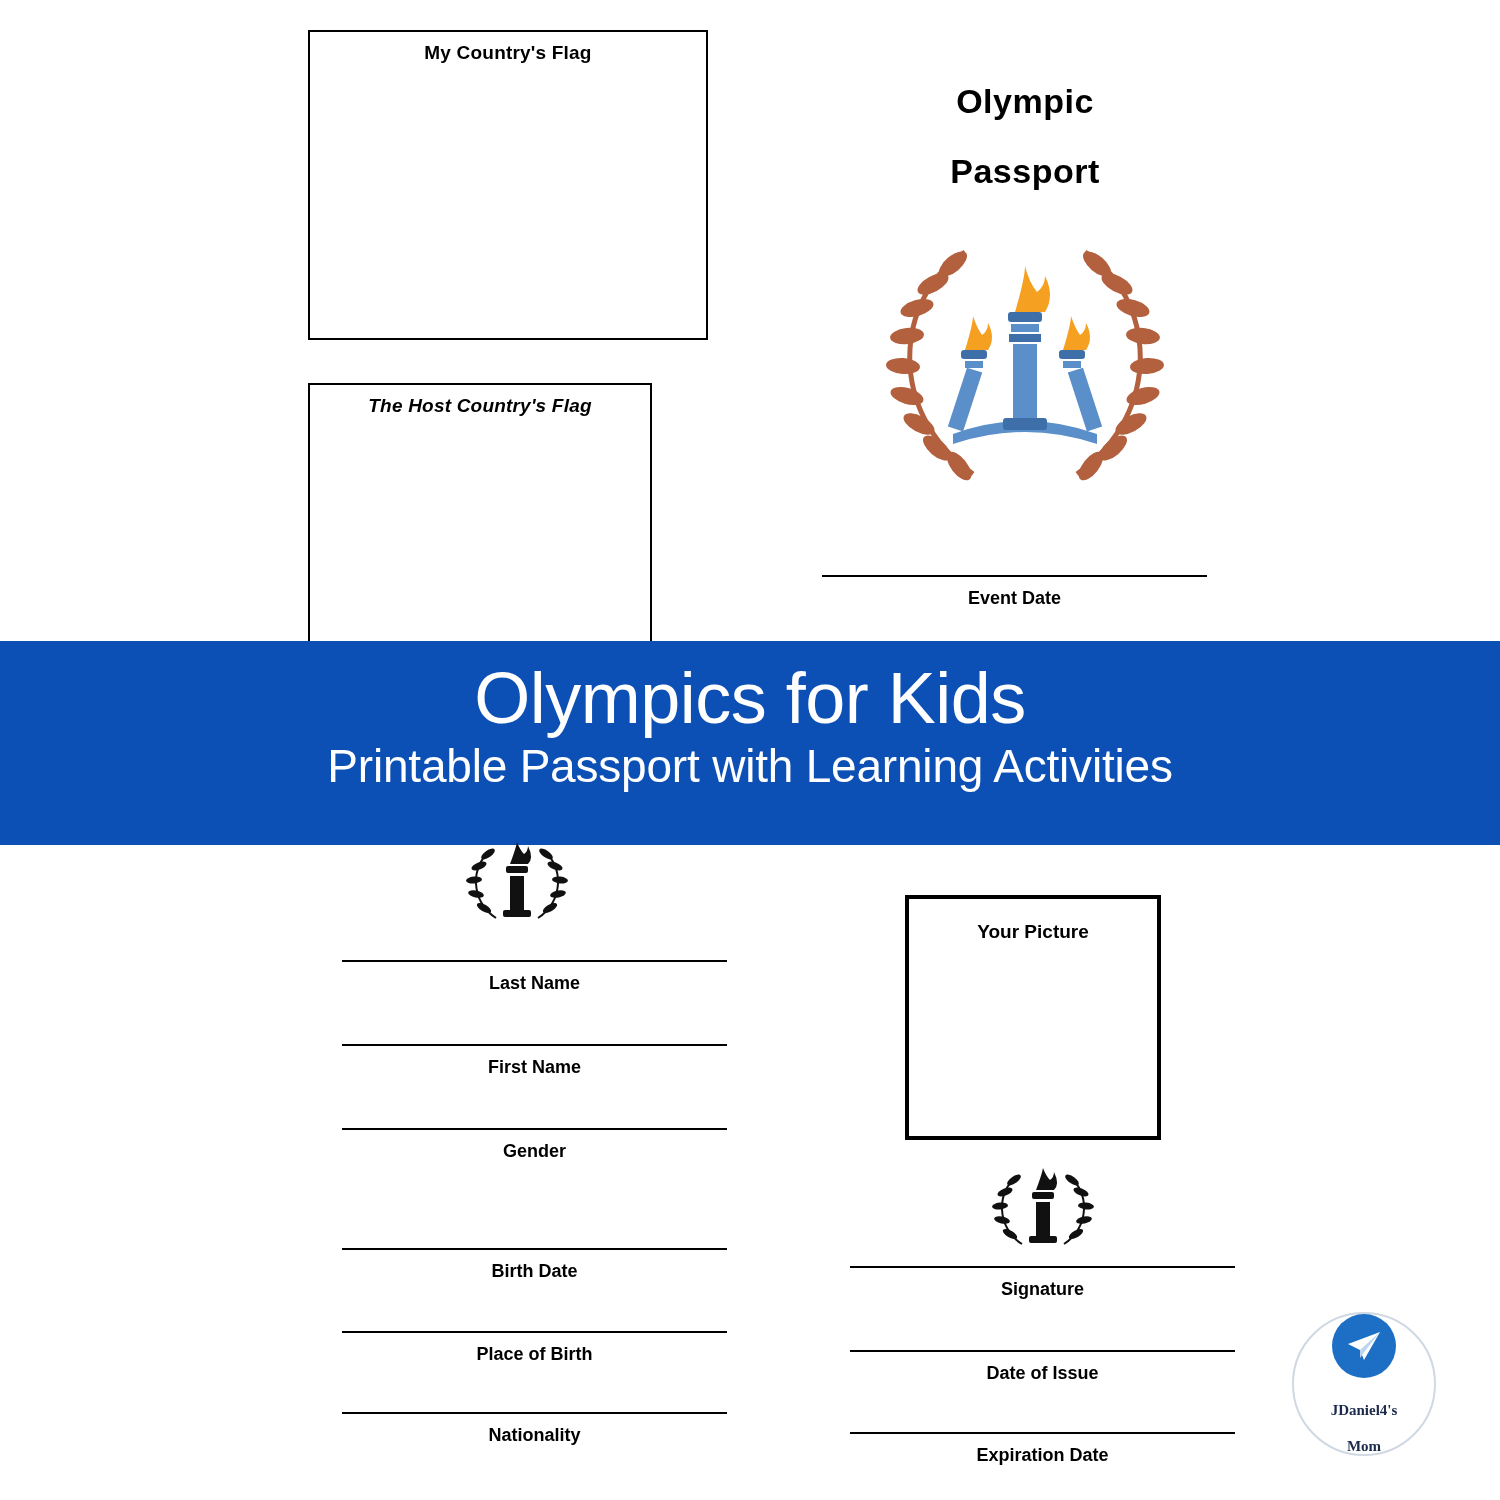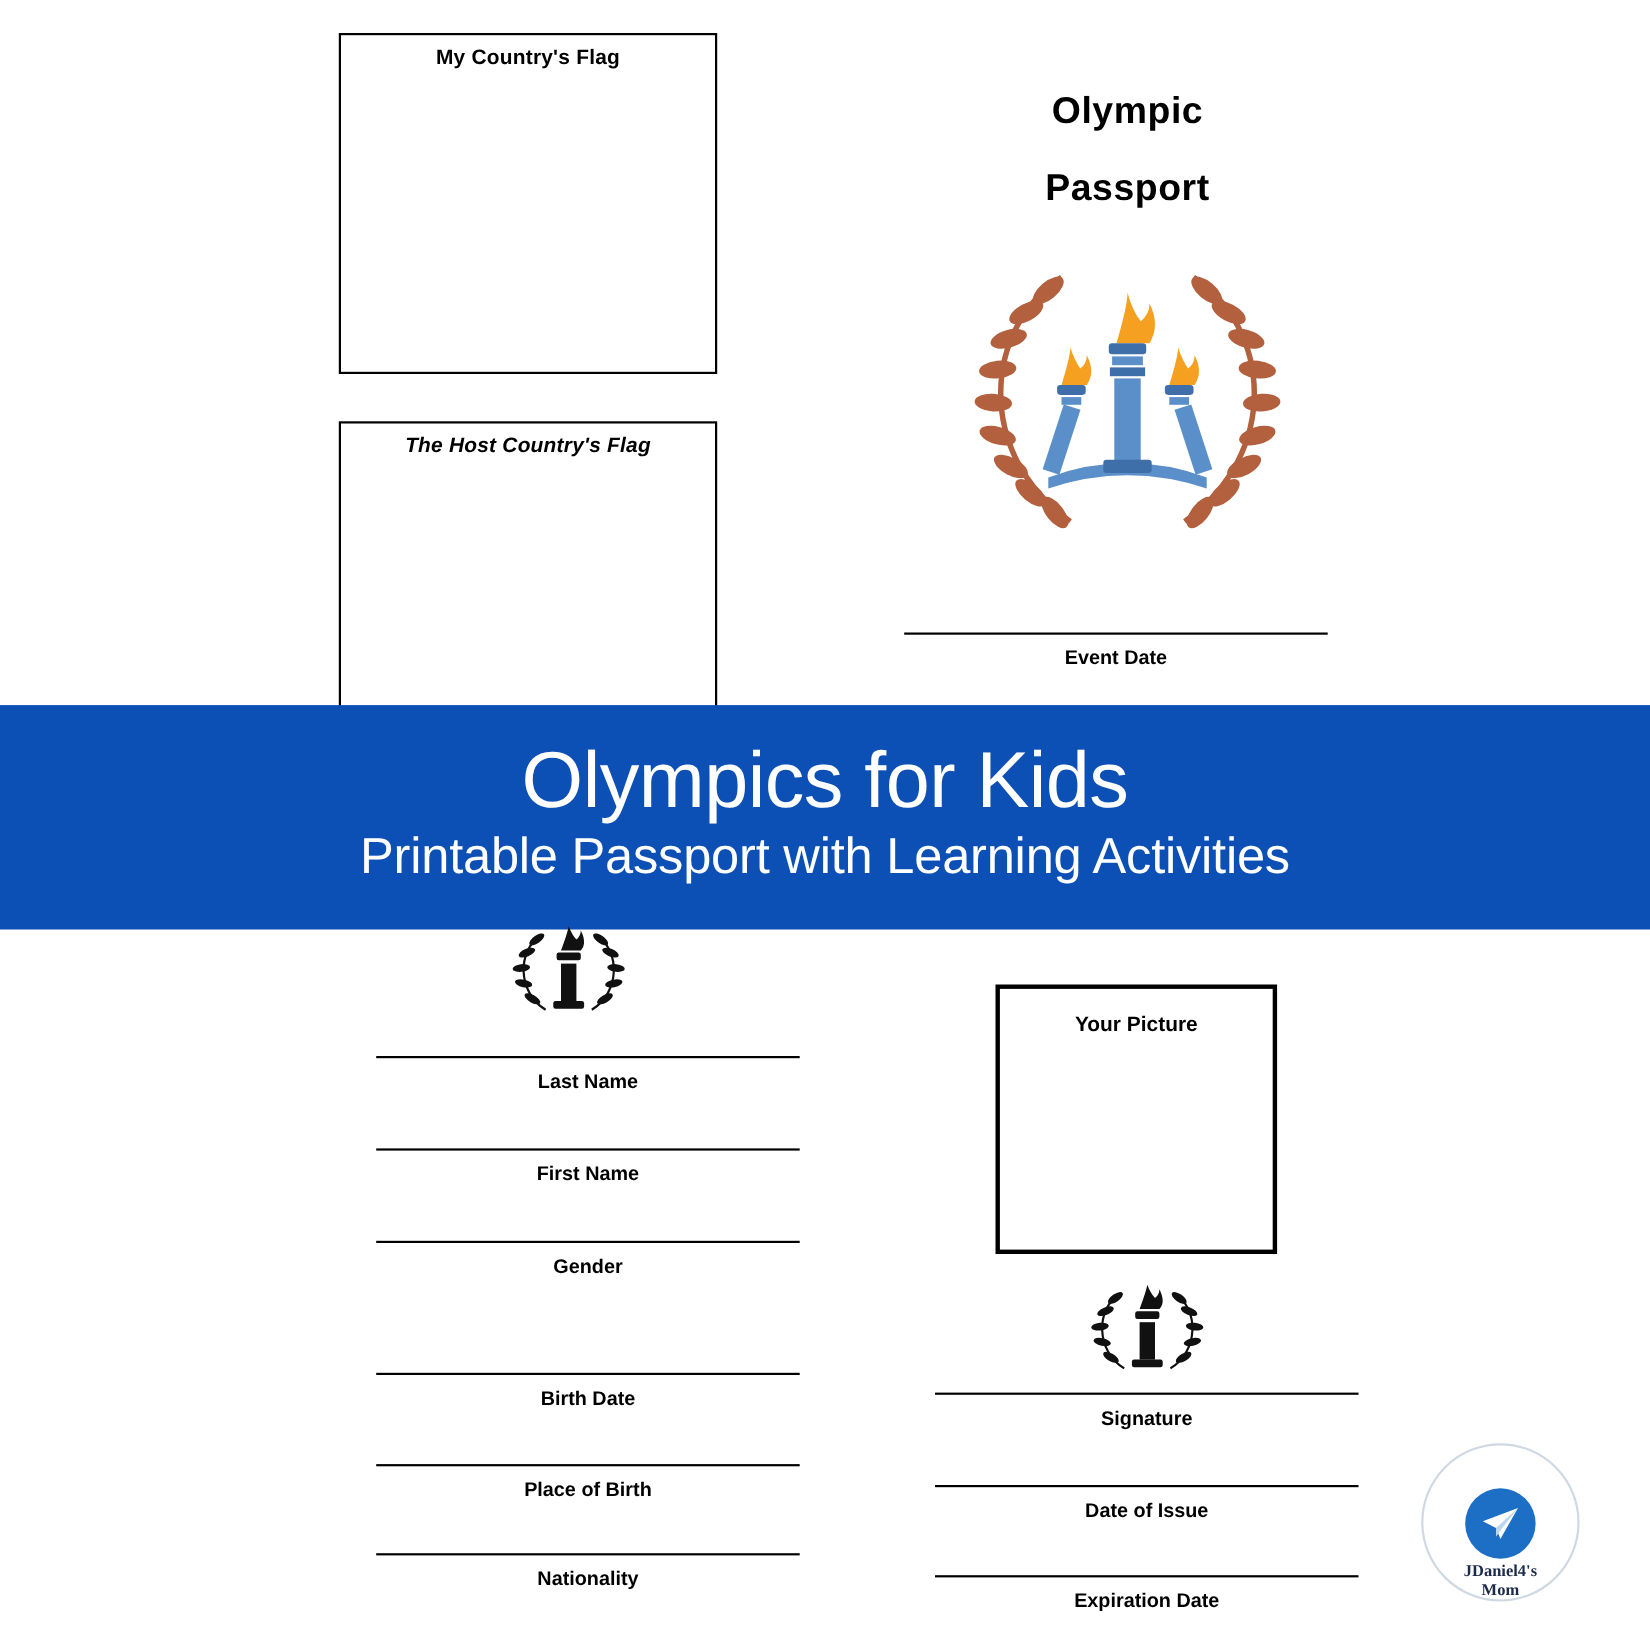--- a/index.html
+++ b/index.html
@@ -32,21 +32,21 @@
     font-weight: bold;
     font-size: 19px;
     color: #000;
     margin-top: 10px;
     letter-spacing: .2px;
   }
 
   #flag-my {
     left: 308px;
     top: 30px;
-    width: 344px;
+    width: 400px;
     height: 310px;
   }
   #flag-host {
     left: 308px;
     top: 383px;
     width: 344px;
     height: 310px;
     font-style: italic;
   }
 
@@ -98,21 +98,21 @@
   #banner {
     position: absolute;
     left: 0;
     top: 641px;
     width: 1500px;
     height: 204px;
     background: #0d50b5;
     color: #ffffff;
     text-align: center;
     box-sizing: border-box;
-    padding-top: 32px;
+    padding-top: 20px;
   }
   #banner .banner-title {
     font-size: 72px;
     line-height: 1.05;
     font-weight: normal;
     letter-spacing: -0.5px;
   }
   #banner .banner-sub {
     font-size: 46px;
     line-height: 1.1;
@@ -181,21 +181,21 @@
     top: 1312px;
     width: 140px;
     height: 140px;
     border-radius: 50%;
     background: #ffffff;
     border: 2px solid #cfd8e3;
     box-shadow: 0 0 0 3px #ffffff;
     display: flex;
     flex-direction: column;
     align-items: center;
-    justify-content: flex-end;
+    justify-content: space-between;
   }
   #logo-badge .plane-circle {
     width: 64px;
     height: 64px;
     border-radius: 50%;
     background: #1c6fc4;
     display: flex;
     align-items: center;
     justify-content: center;
     margin-bottom: 4px;

